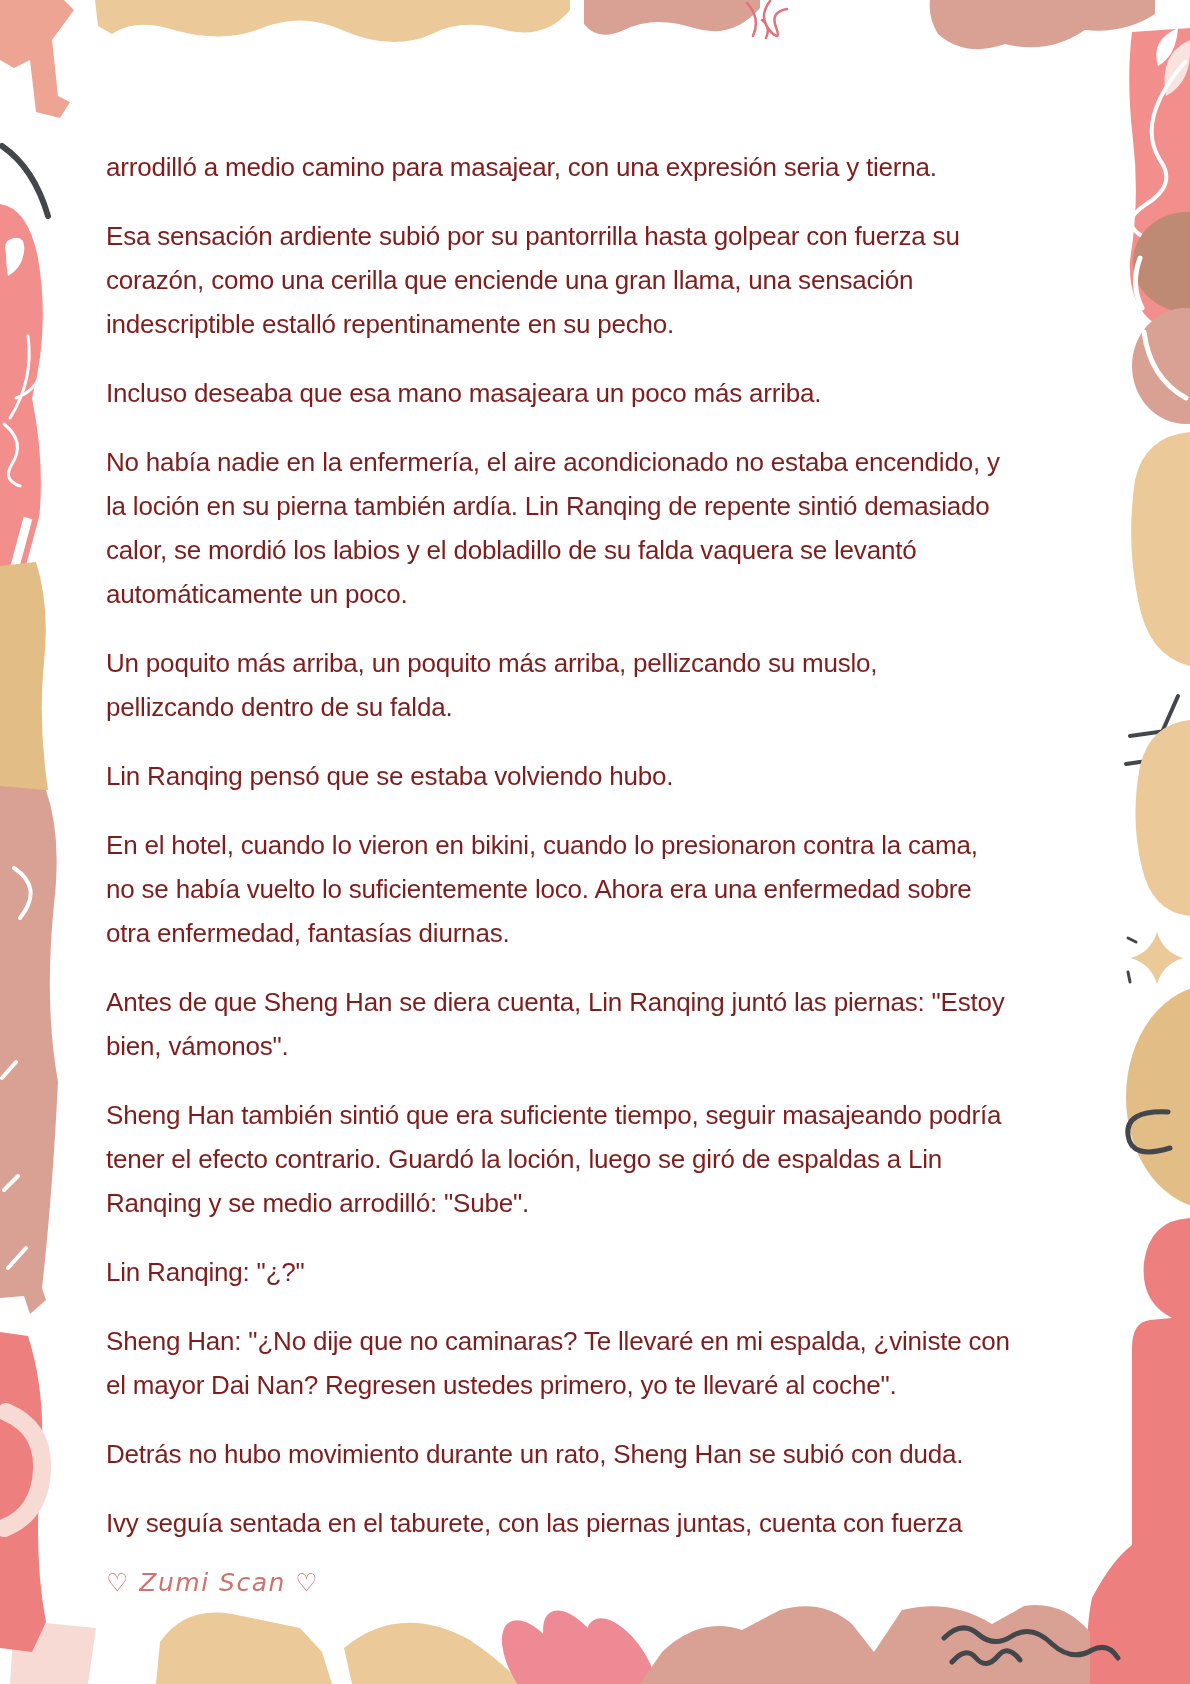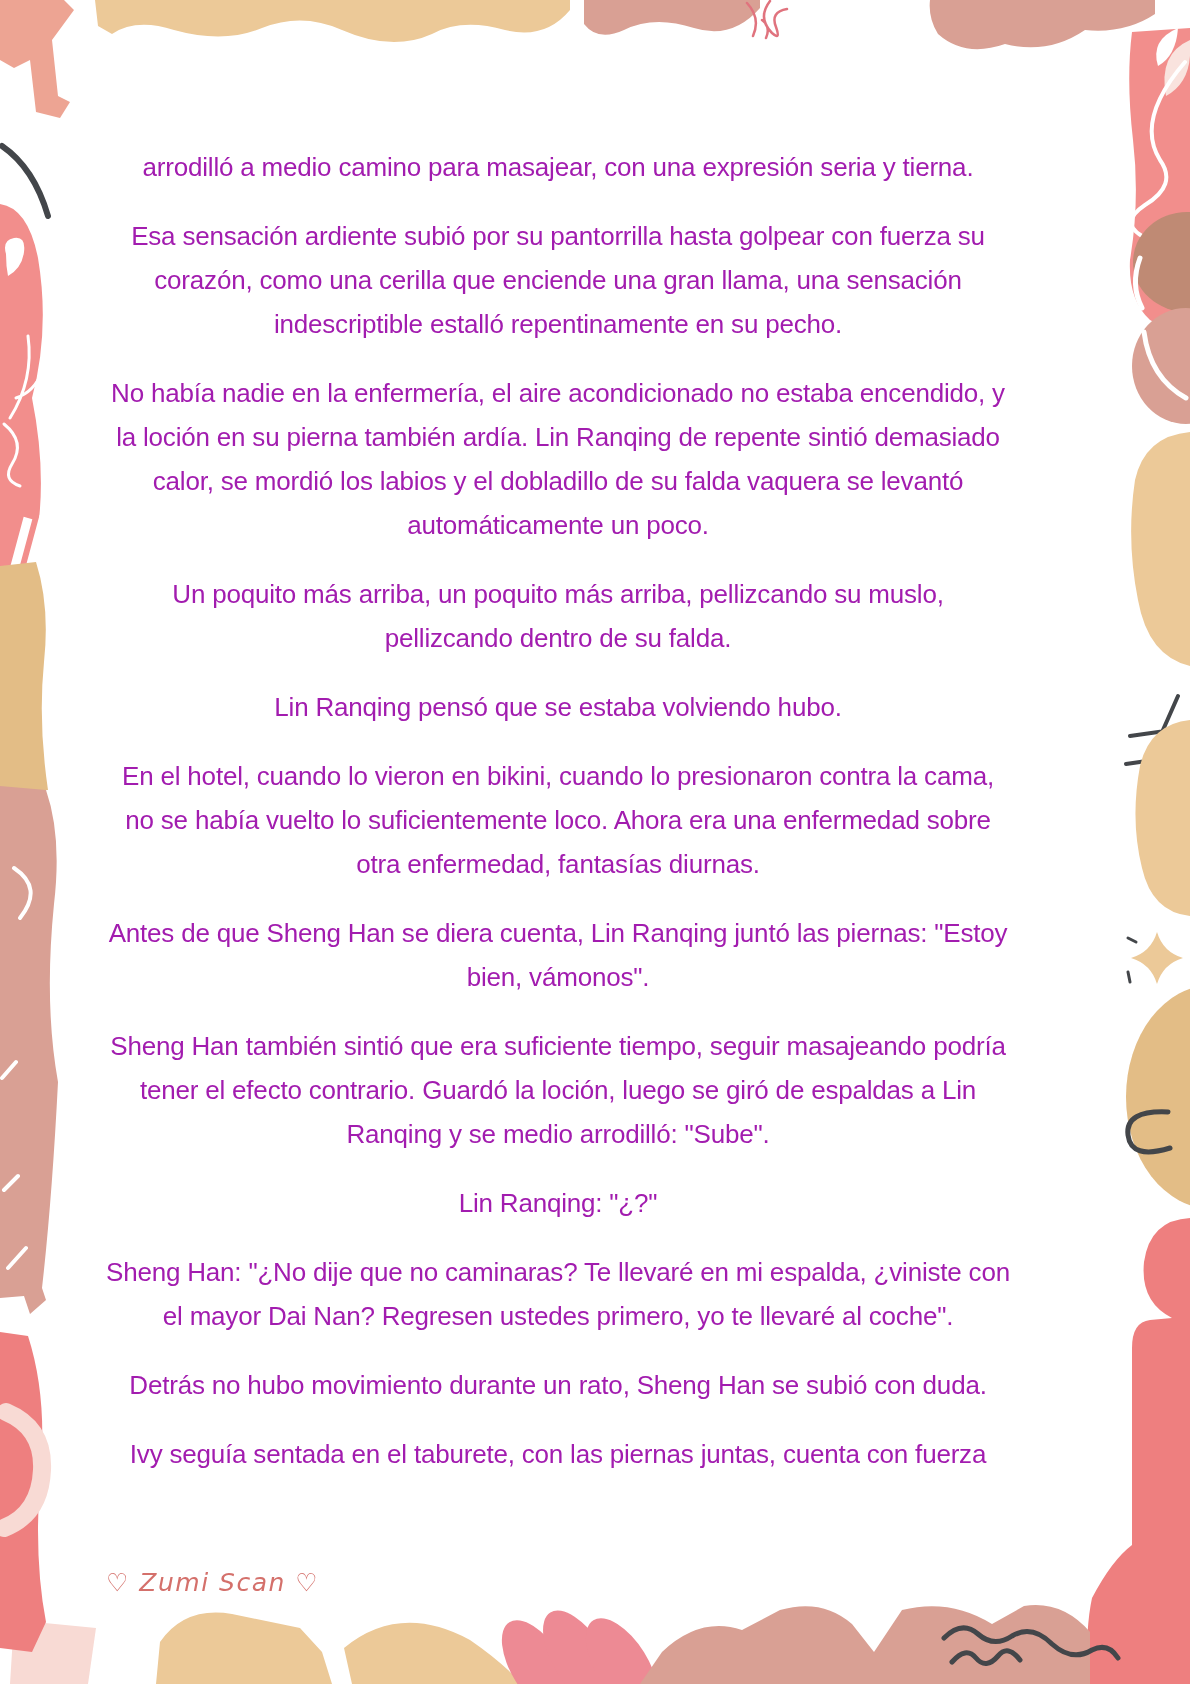--- a/index.html
+++ b/index.html
@@ -8,22 +8,21 @@
     background:#ffffff;
     font-family:"Liberation Sans", sans-serif;
   }
   #decor{position:absolute;left:0;top:0;width:1190px;height:1684px;}
   .text-block{
     position:absolute;left:106px;top:145px;width:914px;
   }
   .para{
     margin:0 10px 25px 0;
     font-size:26px;line-height:44px;letter-spacing:-0.2px;
-    color:#a21caf;
-    text-align:center;
+    color:#7f1d1d;
   }
   .credit{
     position:absolute;left:106px;top:1568px;width:906px;
     text-align:left;
     font-family:"DejaVu Sans", sans-serif;
     font-style:italic;
     font-size:25px;letter-spacing:1.5px;
   }
 </style>
 </head>
@@ -72,20 +71,21 @@
   <path d="M0,566 L36,562 Q50,606 44,662 Q38,722 48,790 L0,792 Z" fill="#e3bd86"></path>
   <path d="M0,786 L46,790 Q62,836 54,904 Q44,1004 58,1082 Q52,1200 42,1288 L46,1300 L30,1314 L24,1296 L0,1298 Z" fill="#d9a094"></path>
   <path stroke="#ffffff" fill="none" stroke-width="4" stroke-linecap="round" d="M14,868 Q44,888 20,918 M2,1078 L16,1062 M4,1190 L18,1176 M8,1268 L26,1248"></path>
   <path d="M0,1332 L28,1336 Q48,1398 40,1478 Q34,1560 46,1622 L32,1652 L0,1648 Z" fill="#ee7f7f"></path>
   <path fill="none" stroke-width="18" stroke-linecap="round" d="M6,1412 Q44,1428 42,1470 Q40,1514 4,1528" stroke="#f8dad4"></path>
 </svg>
 
 <div class="text-block" style="color: rgb(39, 39, 39);">
     <p class="para">arrodilló a medio camino para masajear, con una expresión seria y tierna.</p>
     <p class="para">Esa sensación ardiente subió por su pantorrilla hasta golpear con fuerza su corazón, como una cerilla que enciende una gran llama, una sensación indescriptible estalló repentinamente en su pecho.</p>
+    <p class="para">Incluso deseaba que esa mano masajeara un poco más arriba.</p>
     <p class="para">No había nadie en la enfermería, el aire acondicionado no estaba encendido, y la loción en su pierna también ardía. Lin Ranqing de repente sintió demasiado calor, se mordió los labios y el dobladillo de su falda vaquera se levantó automáticamente un poco.</p>
     <p class="para">Un poquito más arriba, un poquito más arriba, pellizcando su muslo, pellizcando dentro de su falda.</p>
     <p class="para">Lin Ranqing pensó que se estaba volviendo hubo.</p>
     <p class="para">En el hotel, cuando lo vieron en bikini, cuando lo presionaron contra la cama, no se había vuelto lo suficientemente loco. Ahora era una enfermedad sobre otra enfermedad, fantasías diurnas.</p>
     <p class="para">Antes de que Sheng Han se diera cuenta, Lin Ranqing juntó las piernas: "Estoy bien, vámonos".</p>
     <p class="para">Sheng Han también sintió que era suficiente tiempo, seguir masajeando podría tener el efecto contrario. Guardó la loción, luego se giró de espaldas a Lin Ranqing y se medio arrodilló: "Sube".</p>
     <p class="para">Lin Ranqing: "¿?"</p>
     <p class="para">Sheng Han: "¿No dije que no caminaras? Te llevaré en mi espalda, ¿viniste con el mayor Dai Nan? Regresen ustedes primero, yo te llevaré al coche".</p>
     <p class="para">Detrás no hubo movimiento durante un rato, Sheng Han se subió con duda.</p>
     <p class="para">Ivy seguía sentada en el taburete, con las piernas juntas, cuenta con fuerza</p>

